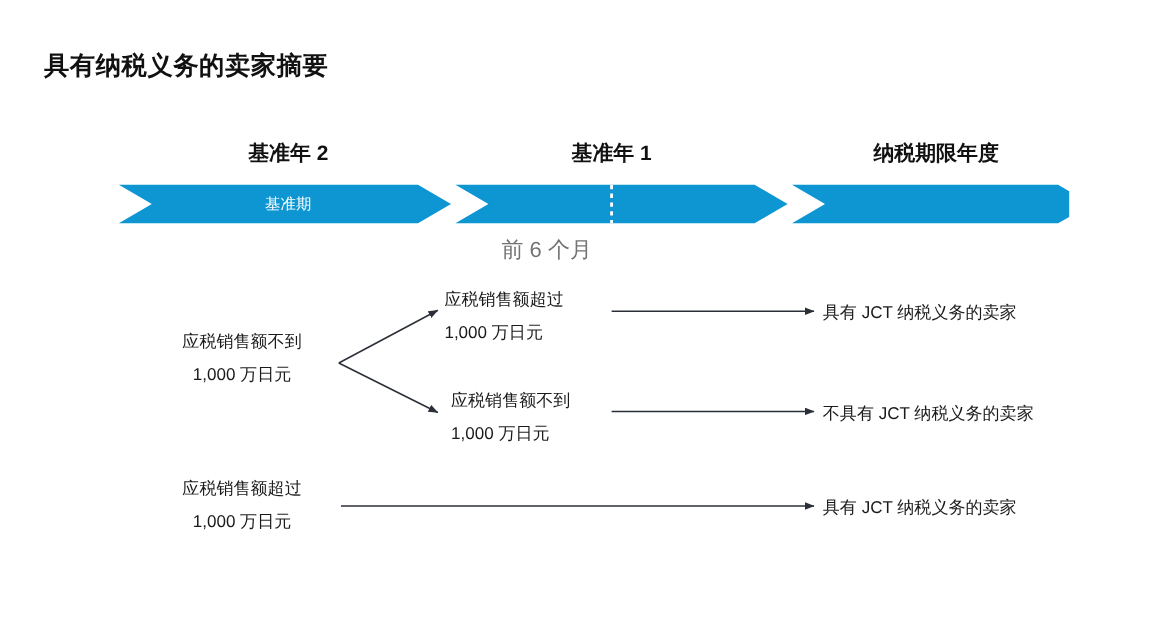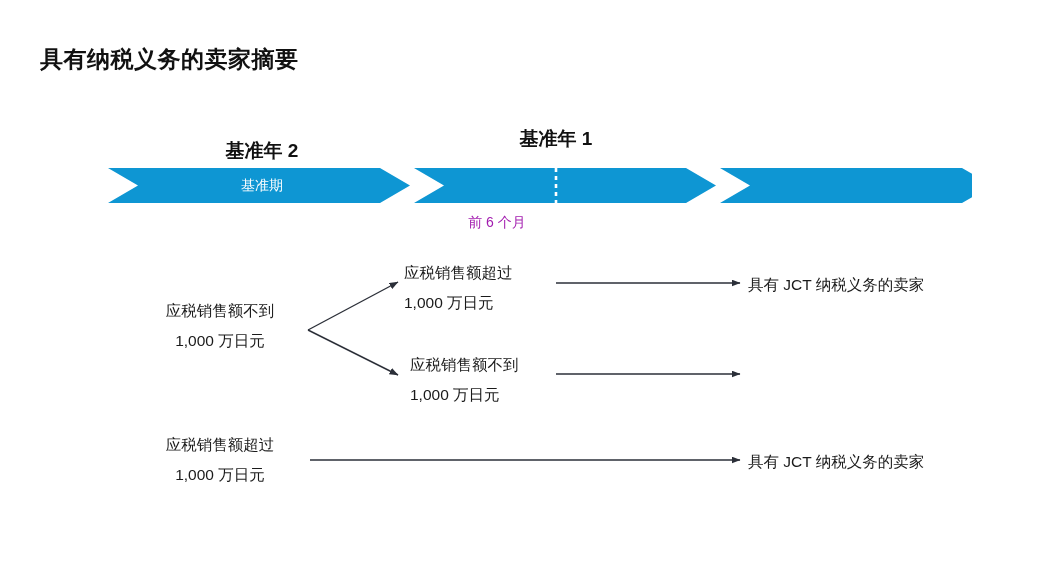--- a/index.html
+++ b/index.html
@@ -31,21 +31,21 @@
   
   .year-label {
     position: absolute;
     font-size: 19px;
     font-weight: bold;
     color: #111111;
     white-space: nowrap;
     text-align: center;
     transform: translateX(-50%);
   }
-  #year-label-0 { left: 262px; top: 138px; text-align: right; }
+  #year-label-0 { left: 262px; top: 126px; text-align: right; }
   #year-label-1 { left: 556px; top: 126px; }
   #year-label-2 { left: 851px; top: 126px; }
 
   
   #chevron-band {
     position: absolute;
     left: 0;
     top: 0;
     width: 1062px;
     height: 577px;
@@ -61,22 +61,22 @@
     top: 177px;
   }
   #chevron-text-0 { left: 262px; }
   #chevron-text-2 { left: 851px; margin-top: 40px; }
 
   
   .band-note {
     position: absolute;
     left: 497px;
     top: 214px;
-    font-size: 14px;
-    color: #a21caf;
+    font-size: 20px;
+    color: #737373;
     white-space: nowrap;
     transform: translateX(-50%);
   }
 
   
   .node {
     position: absolute;
     font-size: 15.5px;
     line-height: 30px;
     color: #1a1a1a;
@@ -98,20 +98,21 @@
 </style>
 </head>
 <body>
 
 <div id="slide">
 
   <div class="page-title">具有纳税义务的卖家摘要</div>
 
   <div class="year-label" id="year-label-0">基准年 2</div>
   <div class="year-label" id="year-label-1">基准年 1</div>
+  <div class="year-label" id="year-label-2">纳税期限年度</div>
 
   <svg id="chevron-band" viewBox="0 0 1062 577" xmlns="http://www.w3.org/2000/svg">
 
     <defs>
       <marker id="arrowhead" markerWidth="9" markerHeight="7" refX="8.5" refY="3.5" orient="auto" markerUnits="userSpaceOnUse">
         <polygon points="0 0, 9 3.5, 0 7" fill="#2b2f38"></polygon>
       </marker>
     </defs>
 
     <polygon fill="#0E96D3" points="108,168 380,168 410,185.5 380,203 108,203 138,185.5"></polygon>
@@ -149,15 +150,16 @@
     <span class="l1">应税销售额不到</span>
     <span class="l2">1,000 万日元</span>
   </div>
 
   <div class="node" id="node-bottom">
     <span class="l1">应税销售额超过</span>
     <span class="l2">1,000 万日元</span>
   </div>
 
   <div class="node left bold" id="node-out1">具有 JCT 纳税义务的卖家</div>
+  <div class="node left" id="node-out2">不具有 JCT 纳税义务的卖家</div>
   <div class="node left bold" id="node-out3">具有 JCT 纳税义务的卖家</div>
 
 </div>
 
 </body></html>

